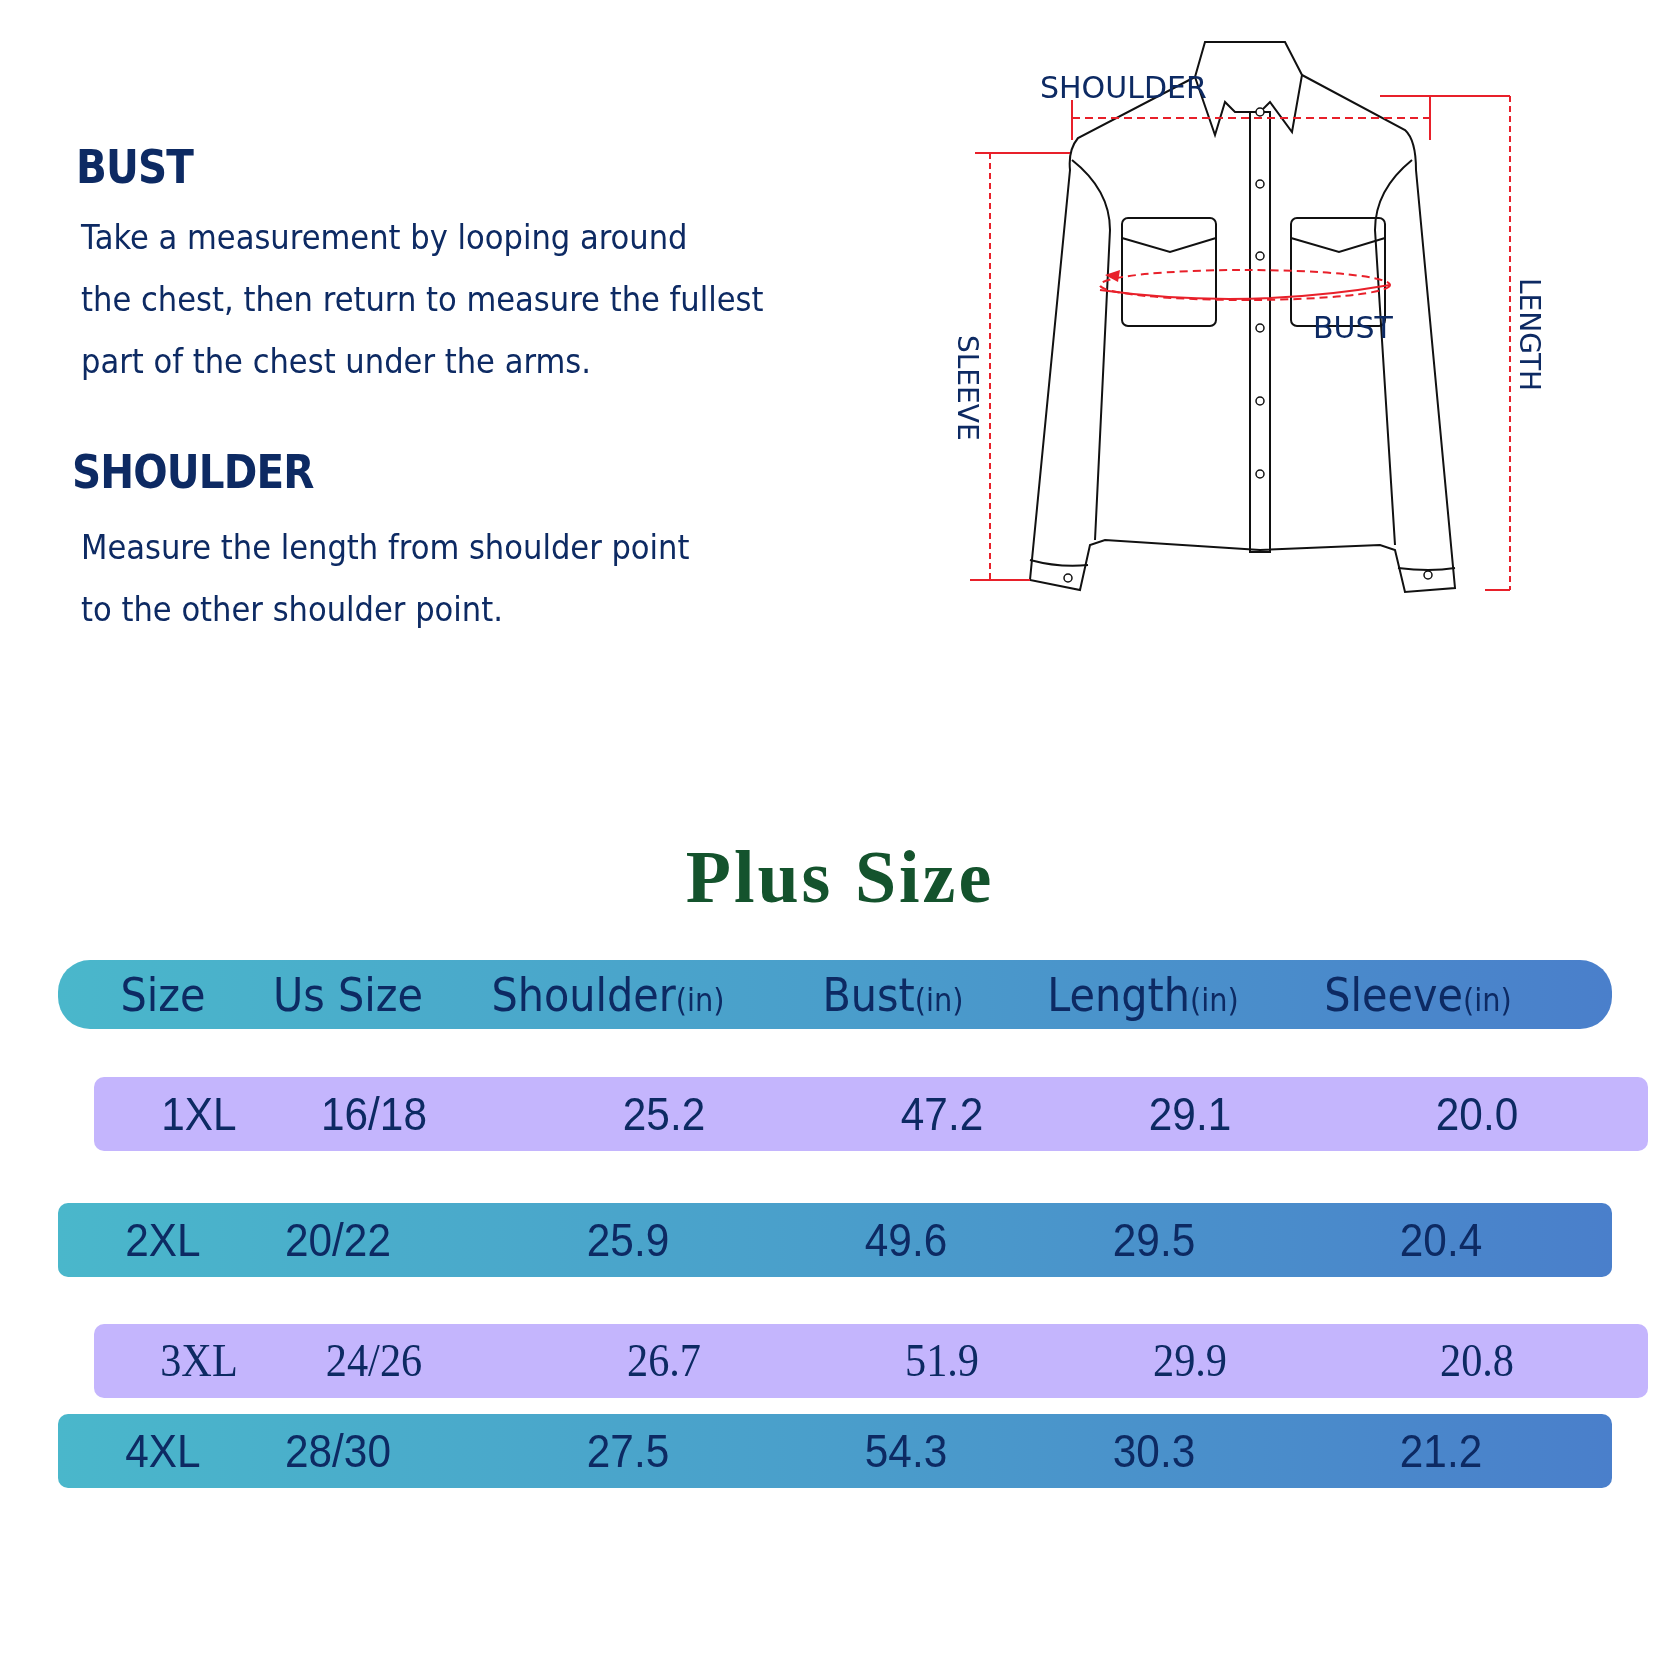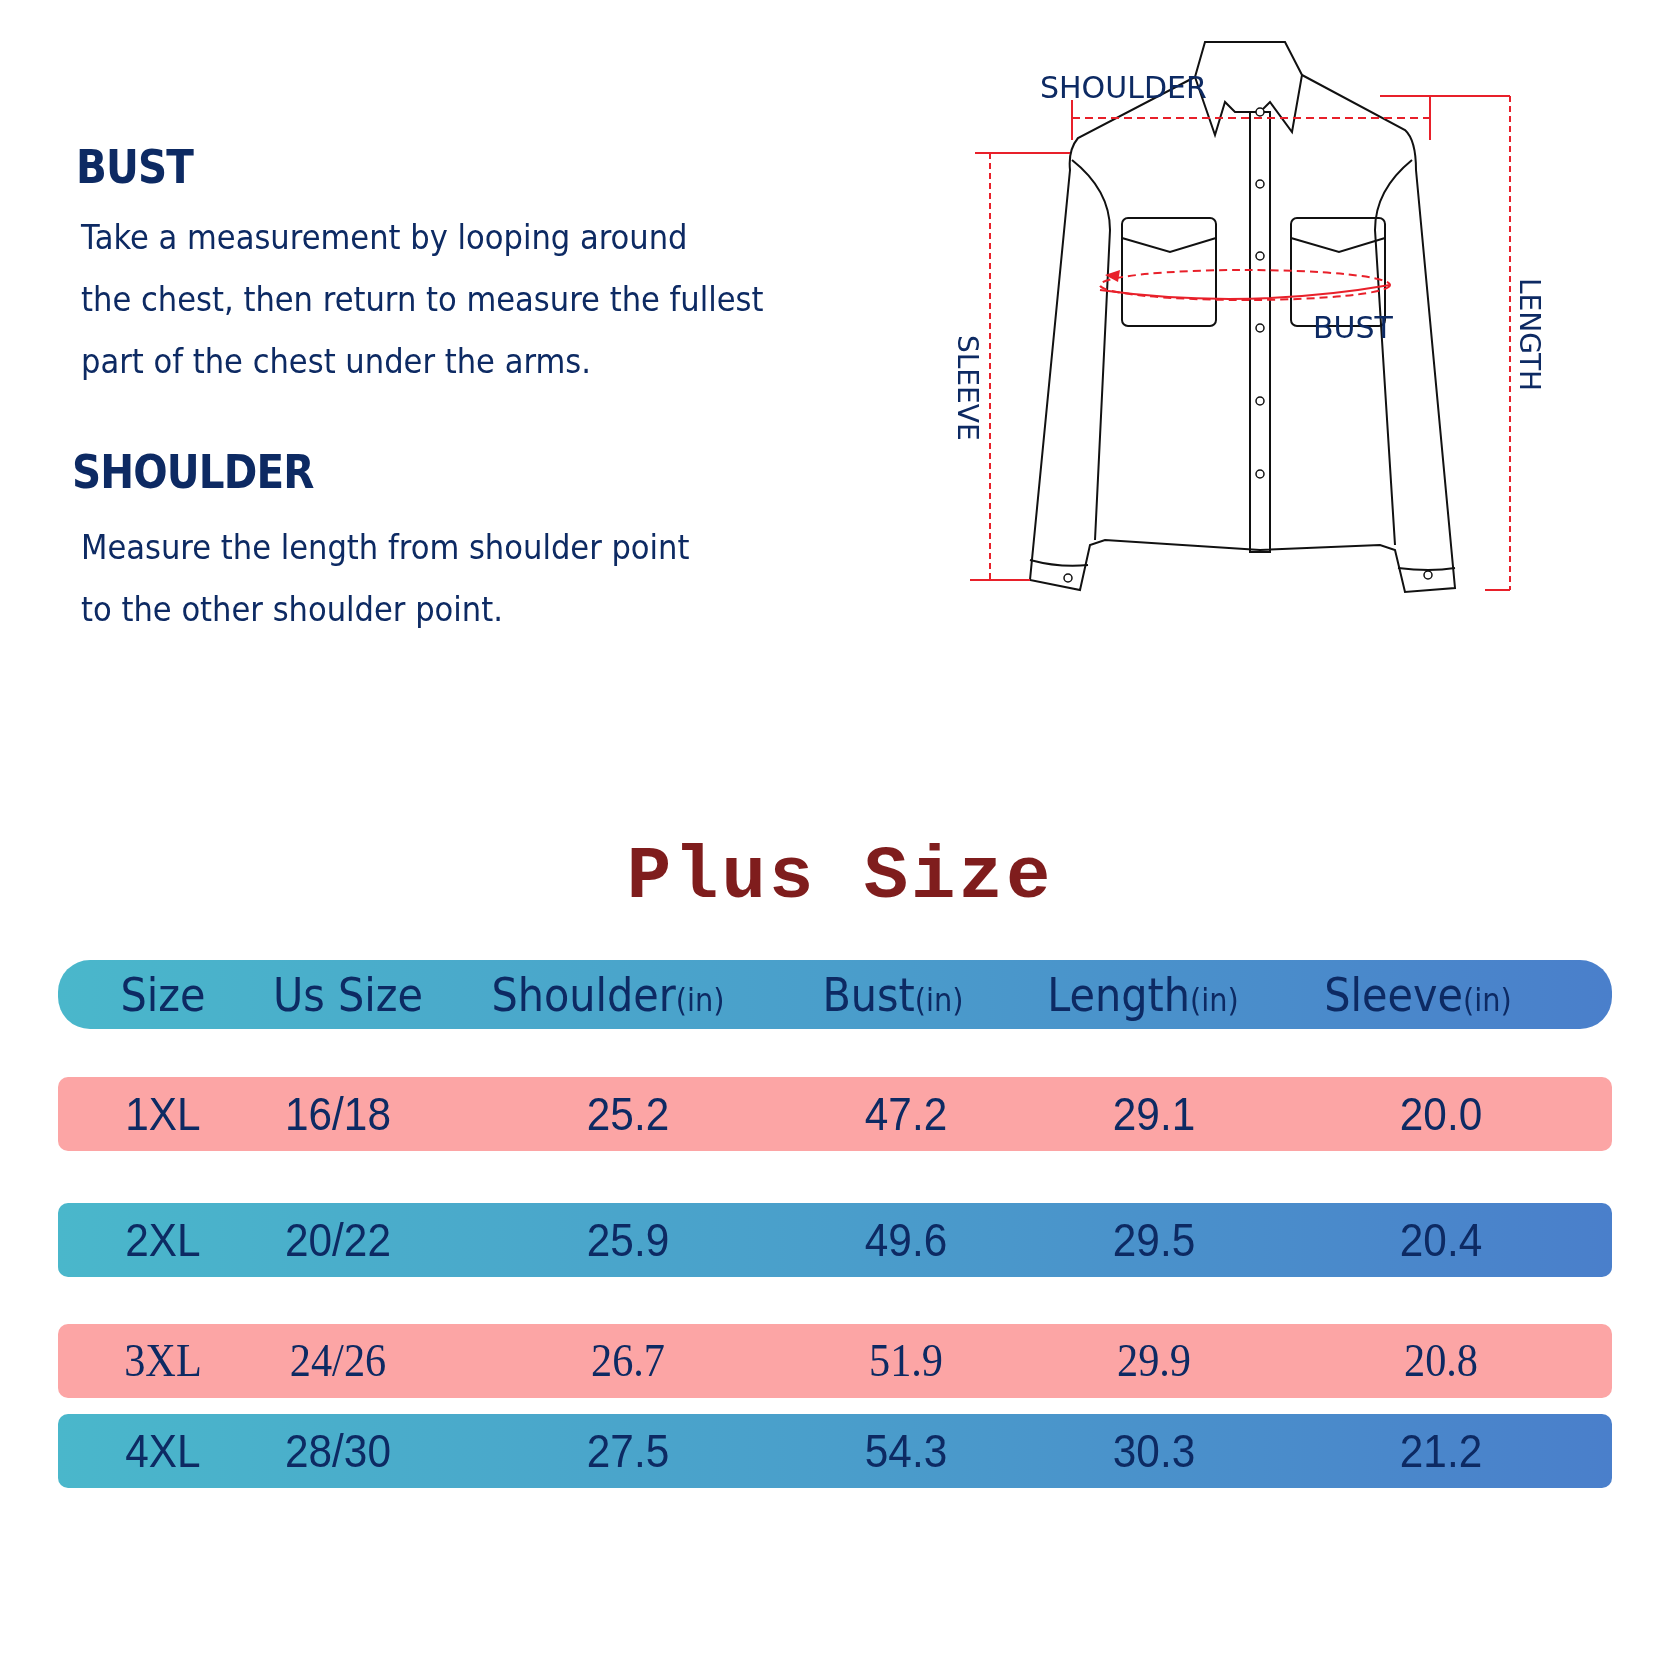--- a/index.html
+++ b/index.html
@@ -1,23 +1,23 @@
 <!DOCTYPE html>
 <html><head>
 <meta charset="utf-8">
 <style>
   html,body{margin:0;padding:0;background:#fff;}
   body{width:1680px;height:1680px;position:relative;overflow:hidden;font-family:"Liberation Sans","DejaVu Sans",sans-serif;color:#0d2a63;}
   .heading{position:absolute;font-family:"DejaVu Sans","Liberation Sans",sans-serif;font-size:46px;font-weight:bold;color:#0d2a63;letter-spacing:-1px;transform:scaleX(0.88);transform-origin:left top;}
   .para{position:absolute;font-family:"DejaVu Sans","Liberation Sans",sans-serif;font-size:34px;line-height:62px;color:#0d2a63;transform:scaleX(0.9);transform-origin:left top;white-space:nowrap;}
   .diagram{position:absolute;left:930px;top:20px;width:630px;height:600px;}
-  .title{position:absolute;left:0;width:1680px;top:835px;text-align:center;font-family:Liberation Mono, monospace;font-weight:bold;font-size:74px;letter-spacing:3px;color:#7f1d1d;}
+  .title{position:absolute;left:0;width:1680px;top:835px;text-align:center;font-family:Liberation Serif, serif;font-weight:bold;font-size:74px;letter-spacing:3px;color:#14532d;}
   .band{position:absolute;left:58px;width:1554px;border-radius:10px;display:flex;align-items:center;}
   .grad{background:linear-gradient(90deg,#4ab7cb 0%,#4a9ecb 50%,#4a7fcb 100%);}
-  .gray{background:#fca5a5;}
+  .gray{background:#c4b5fd;margin-left:36px;}
   .hdr{top:960px;height:69px;border-radius:32px;}
   .row{height:74px;}
   .cell{position:absolute;text-align:center;font-size:46px;color:#0d2a63;transform:scaleX(0.92);}
   .hcell{position:absolute;font-family:"DejaVu Sans","Liberation Sans",sans-serif;font-size:46px;color:#0d2a63;white-space:nowrap;transform:scaleX(0.9);transform-origin:center;text-align:center;}
   .unit{font-size:32px;}
 </style>
 </head>
 <body>
 
 <div class="heading" style="left:76px;top:140px;">BUST</div>

